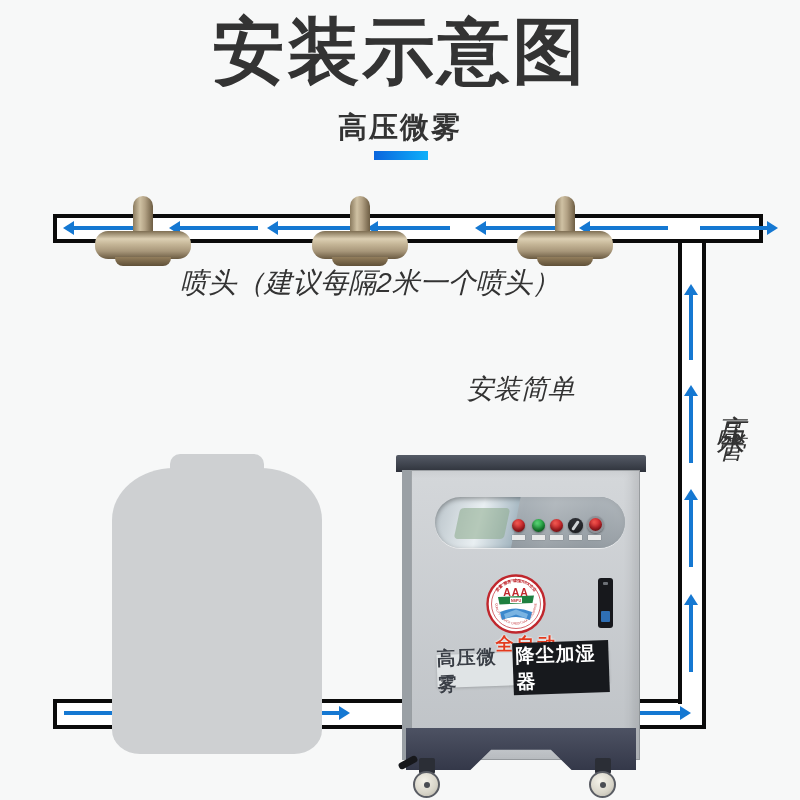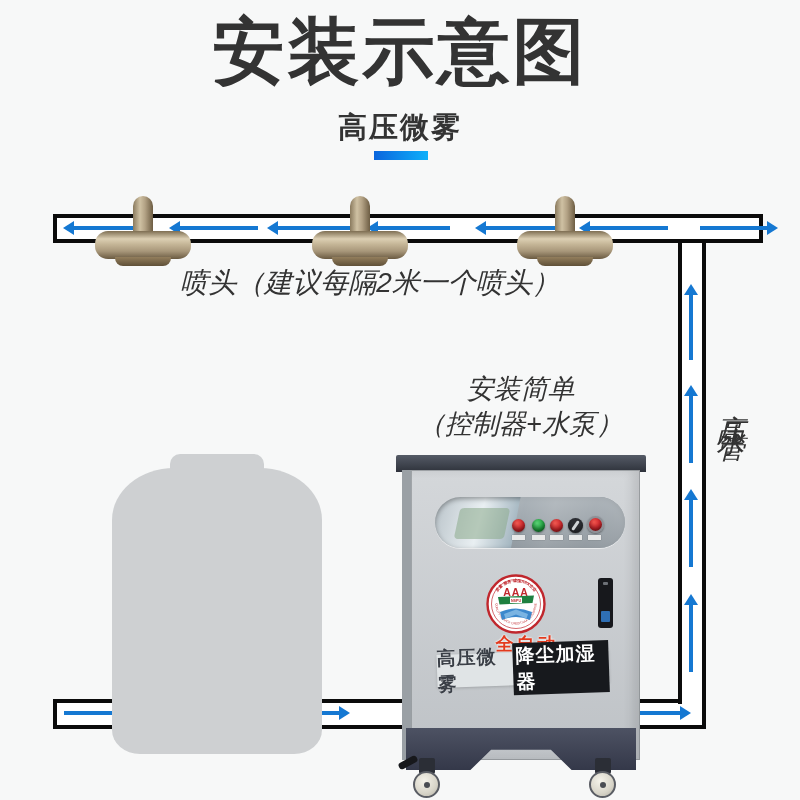--- a/index.html
+++ b/index.html
@@ -145,21 +145,20 @@
   </div>
   <div class="nozzle" style="left:517px;top:196px;">
     <div class="nz-stem"></div>
     <div class="nz-body"></div>
     <div class="nz-foot"></div>
   </div>
 
   <div class="label nozzle-label">喷头（建议每隔2米一个喷头）</div>
   <div class="label host-label">
     <div>安装简单</div>
-    <div>（控制器+水泵）</div>
   </div>
   <div class="label vpipe-label">高压水管</div>
 
   <div class="tank">
     <div class="tank-cap"></div>
     <div class="tank-body"></div>
   </div>
 
   <div class="machine">
     <div class="mc-lid"></div>

